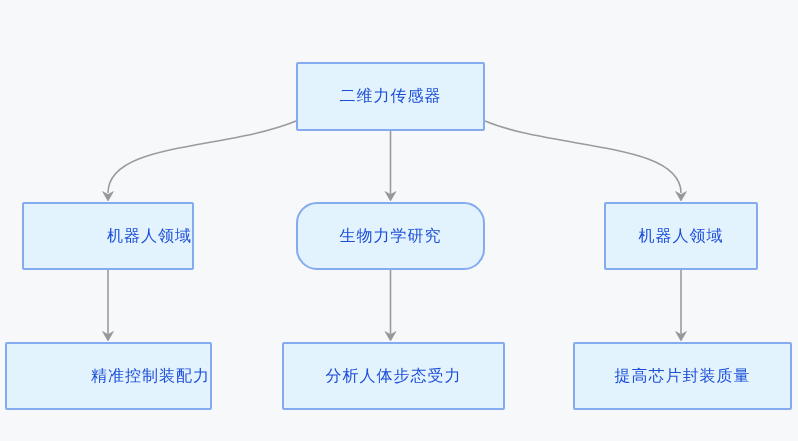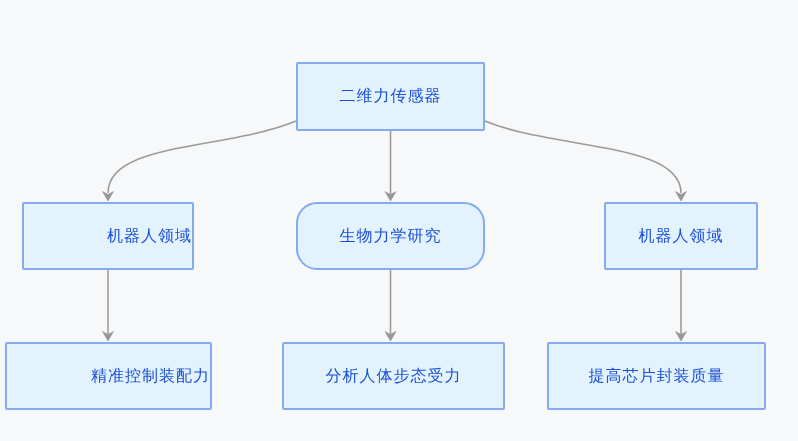--- a/index.html
+++ b/index.html
@@ -41,21 +41,21 @@
   }
   .node span { white-space: nowrap; }
 
   
   #node-root      { left: 296px; top:  62px; width: 189px; height: 69px; }
   #node-robotics  { left:  22px; top: 202px; width: 172px; height: 68px; justify-content: flex-end; }
   #node-biomech   { left: 296px; top: 202px; width: 189px; height: 68px; border-radius: 21px; }
   #node-precision { left: 604px; top: 202px; width: 154px; height: 68px; }
   #node-assembly  { left:   5px; top: 342px; width: 207px; height: 68px; justify-content: flex-end; }
   #node-gait      { left: 282px; top: 342px; width: 223px; height: 68px; }
-  #node-chip      { left: 547px; top: 342px; width: 219px; height: 68px; }
+  #node-chip      { left: 573px; top: 342px; width: 219px; height: 68px; }
 
   .edge-line {
     fill: none;
     stroke: #9b9b9b;
     stroke-width: 1.6;
   }
   .edge-head {
     fill: #979797;
     stroke: #8b8b8b;
     stroke-width: 0.5;

